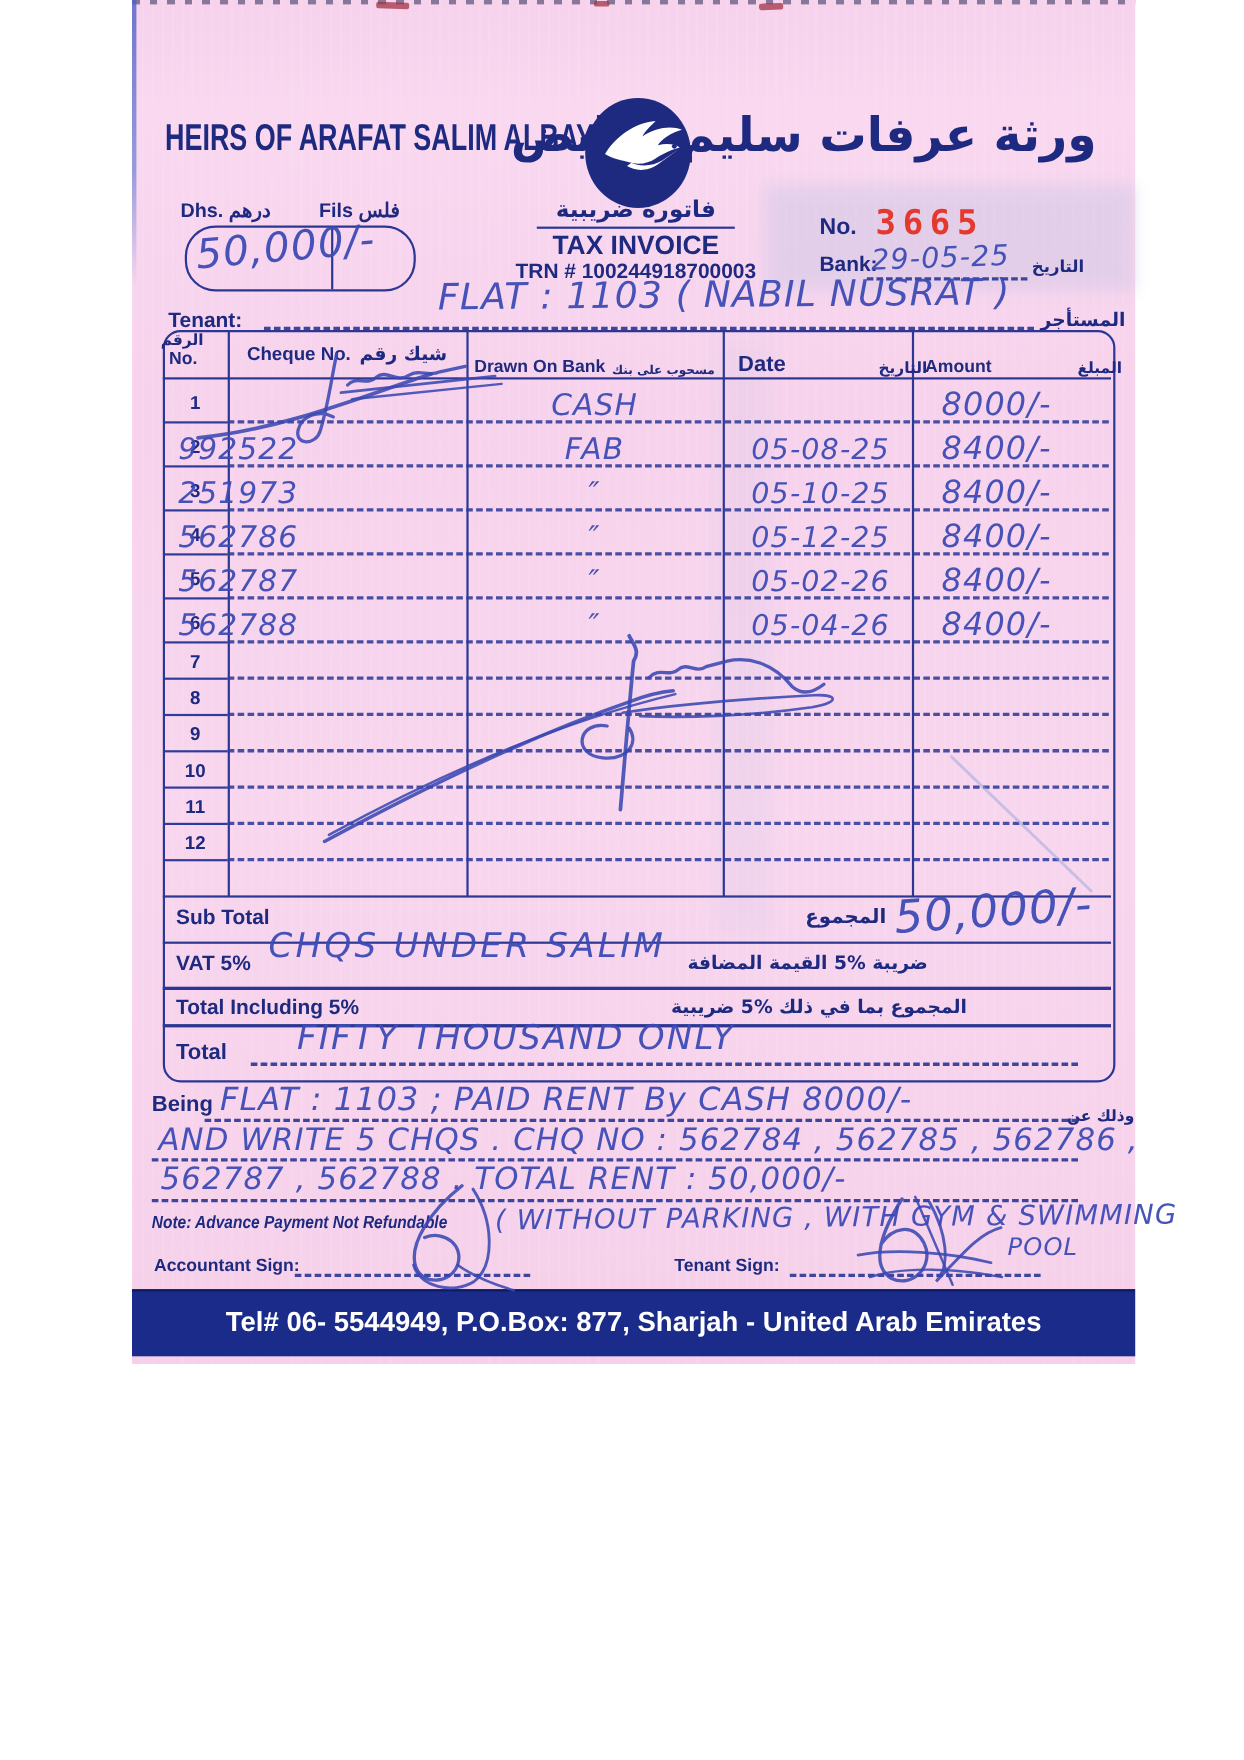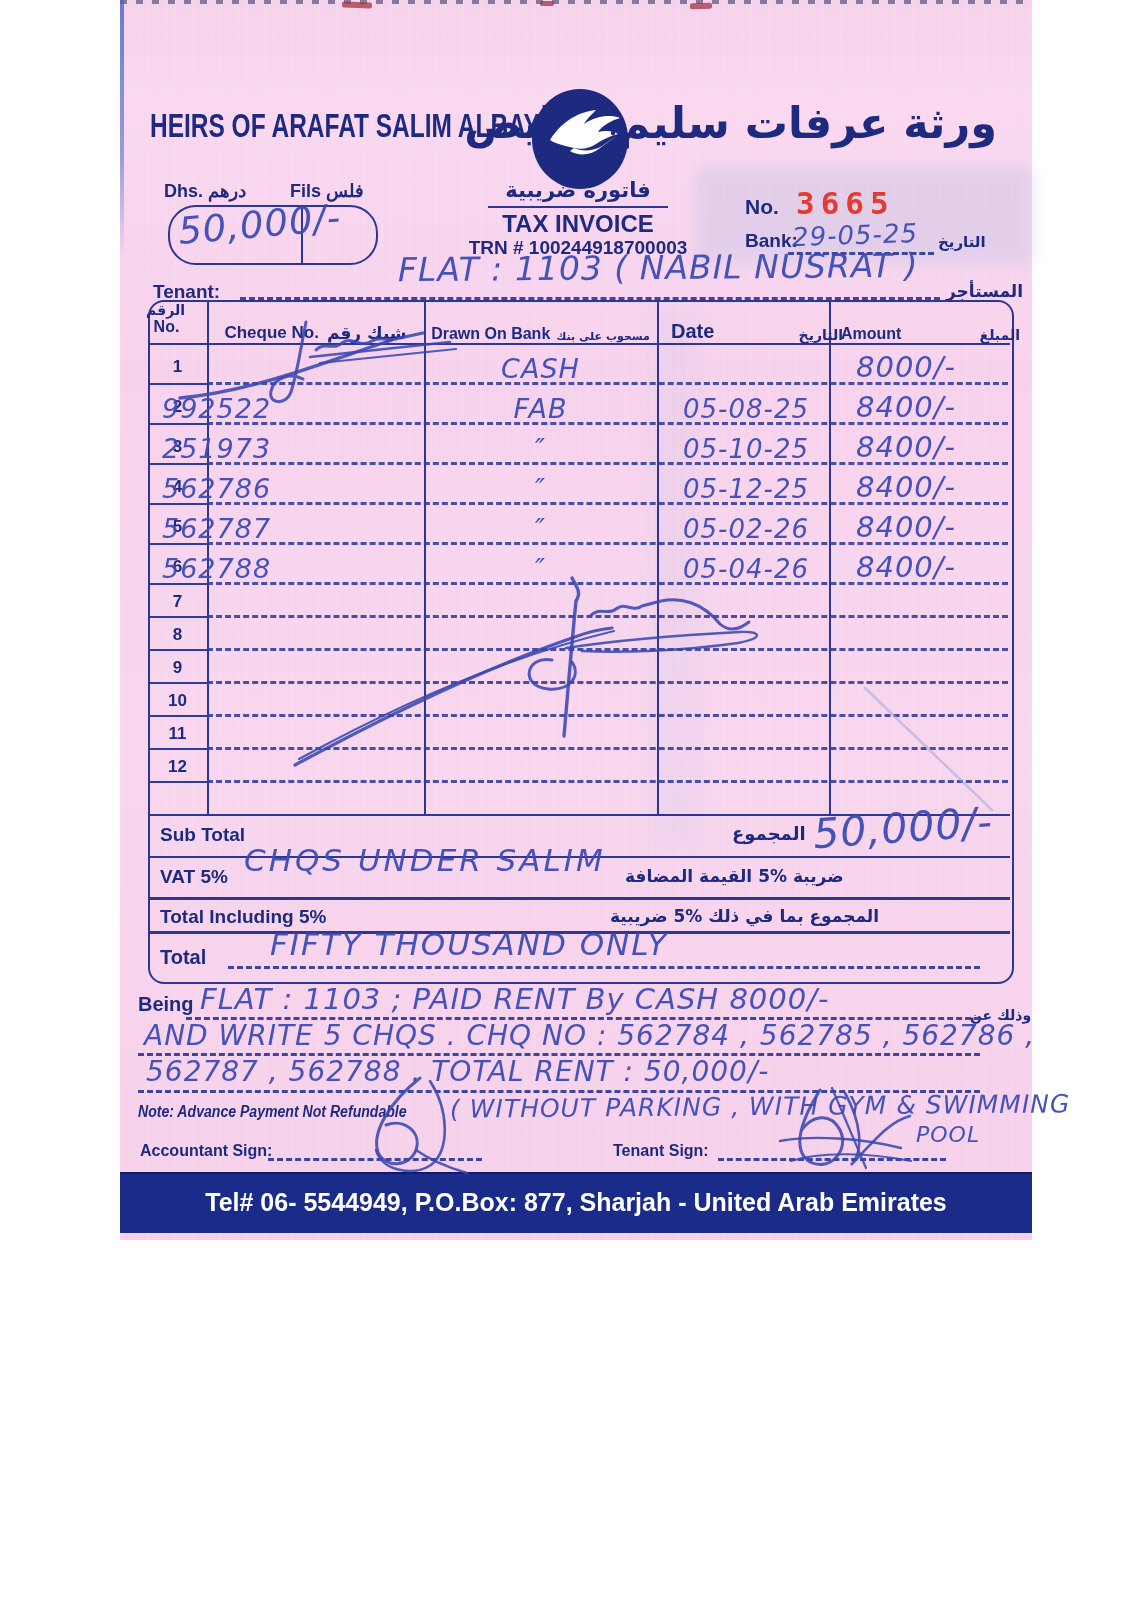--- a/index.html
+++ b/index.html
@@ -93,21 +93,21 @@
   <div class="vline" style="left:87px;"></div>
   <div class="vline" style="left:304px;"></div>
   <div class="vline" style="left:537px;"></div>
   <div class="vline" style="left:709px;"></div>
   <div class="line" style="left:28px;top:343px;width:862px;height:2.4px;"></div>
 
   <div class="abs" style="left:28px;top:302px;width:37px;text-align:center;z-index:2;">
     <div class="lbl ar" style="font-size:14px;">الرقم</div>
     <div class="lbl" style="font-size:16px;">No.</div>
   </div>
-  <div class="abs" style="left:87px;top:300px;width:217px;height:43px;display:flex;align-items:flex-end;justify-content:center;gap:8px;padding-bottom:5px;z-index:2;">
+  <div class="abs" style="left:87px;top:300px;width:217px;height:43px;display:flex;align-items:center;justify-content:center;gap:8px;padding-bottom:5px;z-index:2;">
     <span class="lbl" style="font-size:17px;">Cheque No.</span>
     <span class="lbl ar" style="font-size:17px;">شيك رقم</span>
   </div>
   <div class="abs" style="left:304px;top:300px;width:233px;height:43px;display:flex;align-items:flex-end;justify-content:center;gap:6px;padding-bottom:5px;z-index:2;">
     <span class="lbl" style="font-size:16px;">Drawn On Bank</span>
     <span class="lbl ar" style="font-size:11px;">مسحوب على بنك</span>
   </div>
   <div class="abs" style="left:537px;top:300px;width:172px;height:43px;display:flex;align-items:flex-end;justify-content:space-between;padding:0 14px 5px;z-index:2;">
     <span class="lbl" style="font-size:20px;">Date</span>
     <span class="lbl ar" style="font-size:14px;">التاريخ</span>

